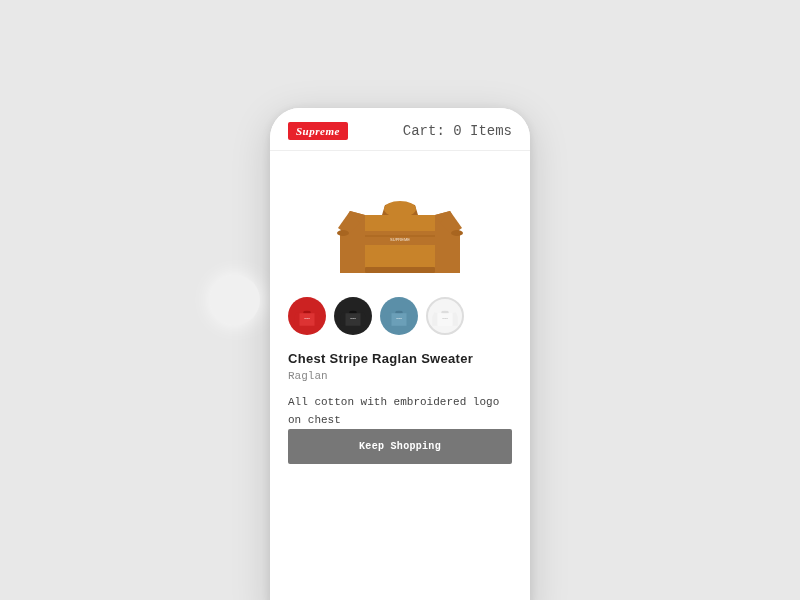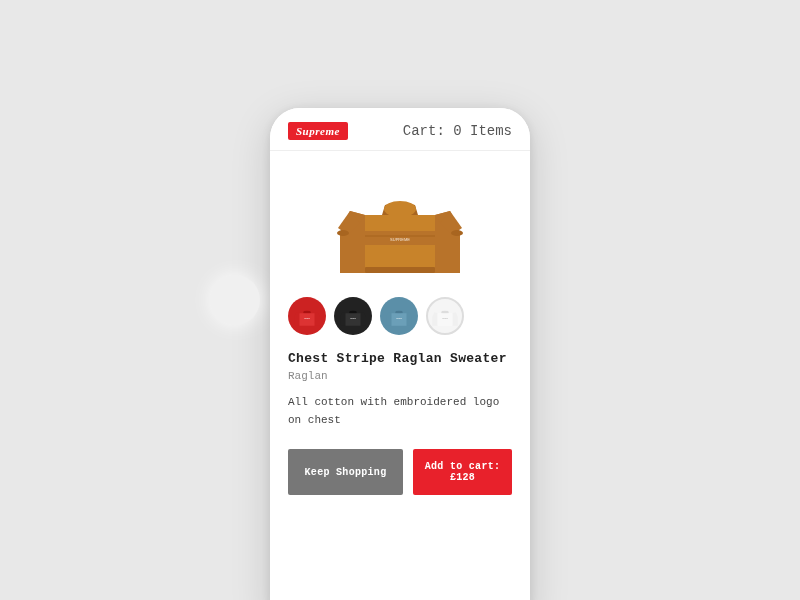--- a/index.html
+++ b/index.html
@@ -134,36 +134,35 @@
       align-items: center;
       justify-content: center;
     }
 
     
     .product-title {
       font-size: 13px;
       font-weight: bold;
       color: #222;
       margin-bottom: 4px;
-      font-family: Liberation Mono, monospace;
+      font-family: Liberation Sans, sans-serif;
       letter-spacing: 0.3px;
     }
 
     .product-color {
       font-size: 11px;
       color: #888;
       margin-bottom: 12px;
       font-family: 'Courier New', Courier, monospace;
     }
 
     .product-description {
       font-size: 11px;
       color: #444;
       line-height: 1.6;
-      margin-bottom: 20px;
       font-family: 'Courier New', Courier, monospace;
     }
 
     
     .button-row {
       display: flex;
       gap: 10px;
     }
 
     .btn-keep-shopping {
@@ -288,18 +287,17 @@
         </div>
       </div>
 
       <div class="product-title">Chest Stripe Raglan Sweater</div>
       <div class="product-color">Raglan</div>
       <div class="product-description">All cotton with embroidered
 logo on chest</div>
 
       <div class="button-row">
         <button class="btn-keep-shopping">Keep Shopping</button>
-        <button class="btn-add-to-cart">Add to cart: £128</button>
       </div>
 
     </div>
   </div>
 </div>
 
 </body></html>

